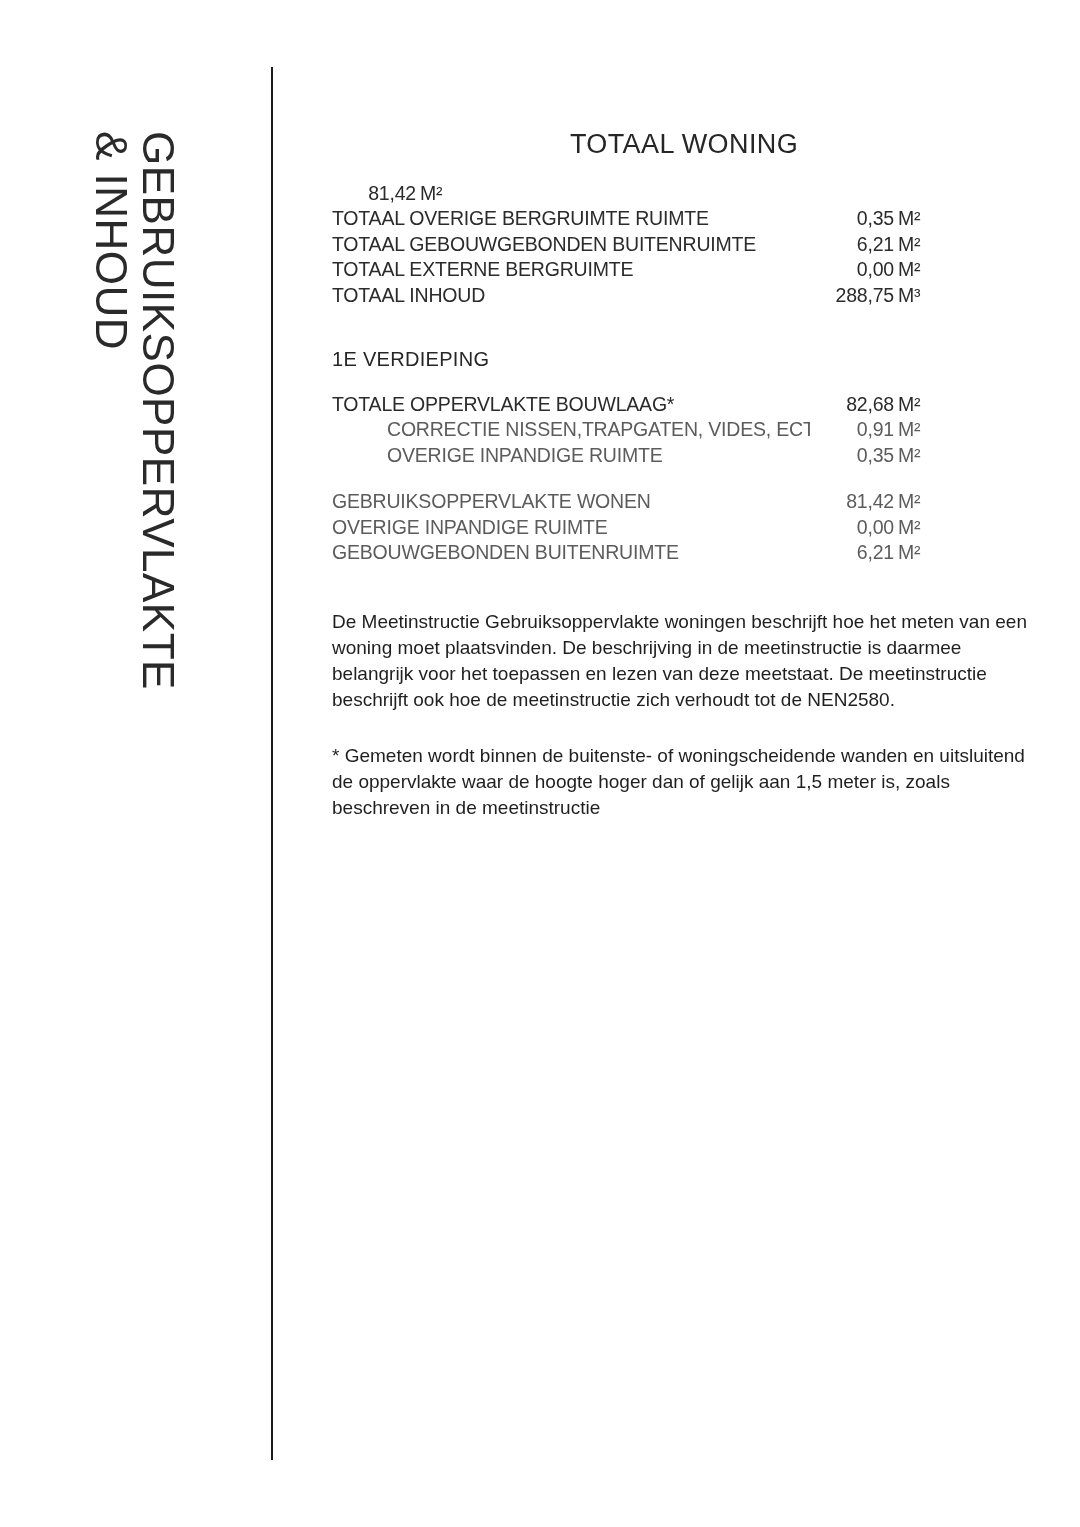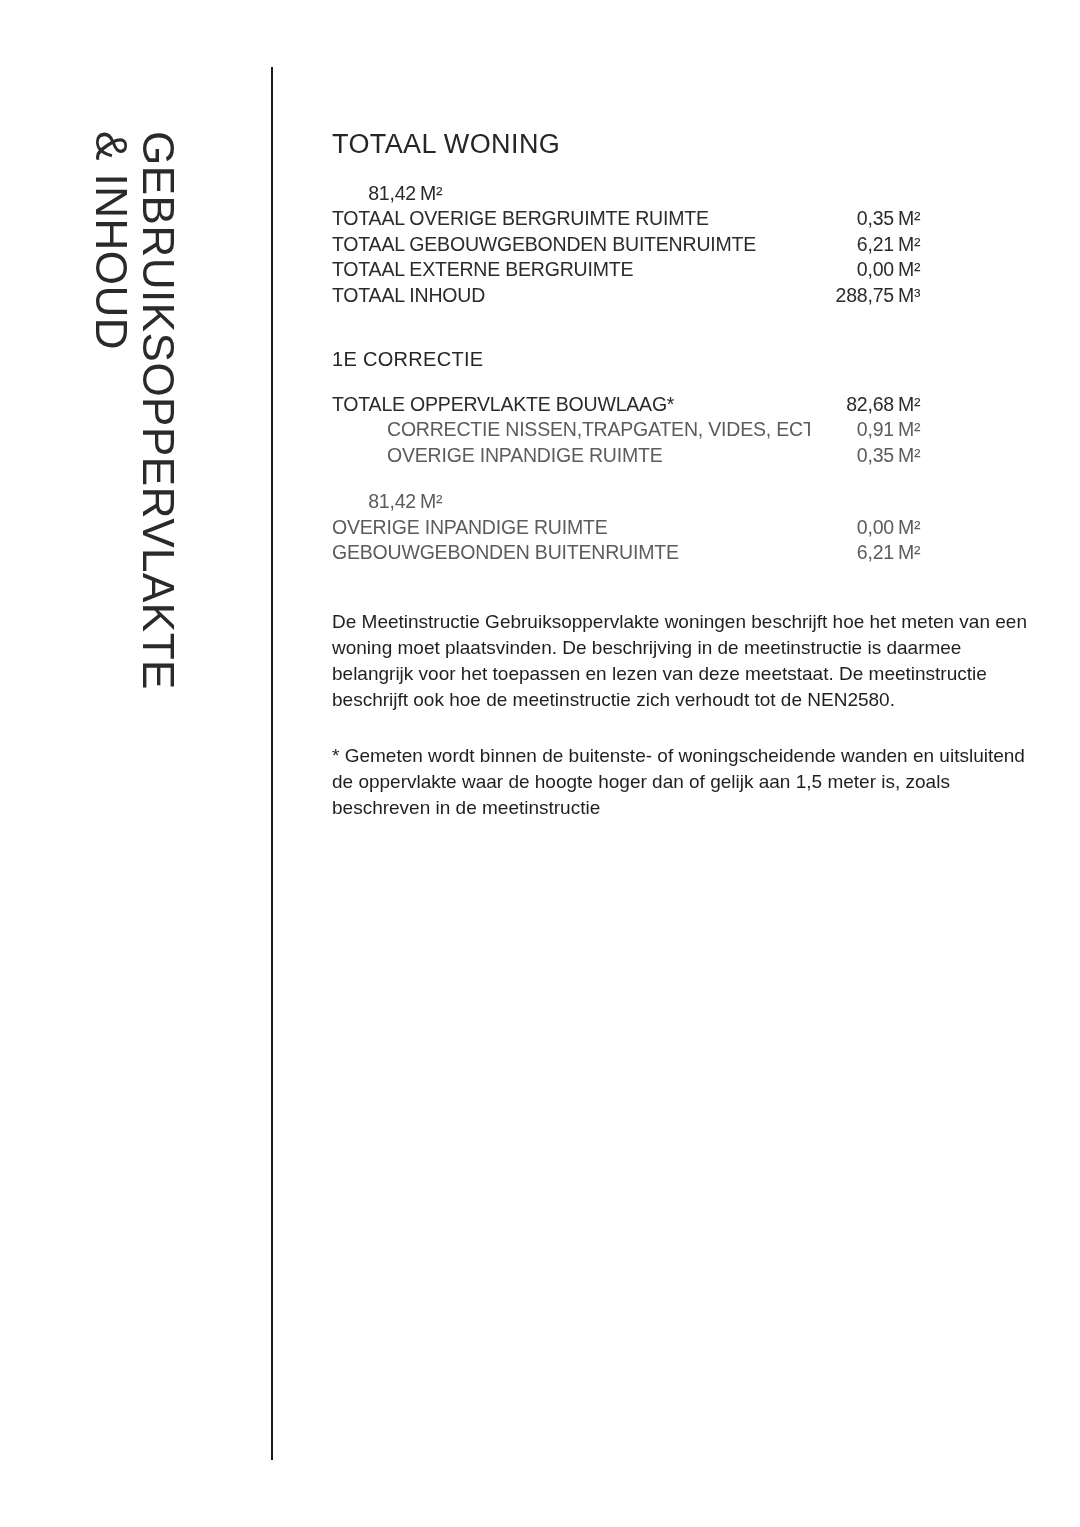--- a/index.html
+++ b/index.html
@@ -15,21 +15,21 @@
   }
   .vtitle span{display:block;}
 
   
   .rule{position:absolute;left:271px;top:67px;width:2px;height:1393px;background:#1b1b1b;}
 
   
   .content{position:absolute;left:332px;top:0;width:704px;color:#2b2b2b;}
 
   h1{margin:129px 0 0 0;font-size:27px;line-height:31px;font-weight:400;
-     letter-spacing:0.4px;color:#262626;}
+     letter-spacing:0.4px;color:#262626;text-align:center;}
   h2{margin:39px 0 0 0;font-size:20px;line-height:24px;font-weight:400;
      letter-spacing:0.3px;color:#262626;}
 
   .rows{margin-top:21px;width:600px;}
   .row{display:flex;align-items:baseline;font-size:19.5px;line-height:25.4px;
        letter-spacing:-0.2px;color:#5c5c5c;}
   .row.strong{color:#2b2b2b;}
   .row.indent .lbl{padding-left:55px;}
   .lbl{flex:1;white-space:nowrap;overflow:hidden;}
   .val{width:84px;text-align:right;flex-shrink:0;}
@@ -75,21 +75,21 @@
         <span class="val">0,00</span>
         <span class="unit">M²</span>
       </div>
       <div class="row strong">
         <span class="lbl">TOTAAL INHOUD</span>
         <span class="val">288,75</span>
         <span class="unit">M³</span>
       </div>
     </div>
 
-    <h2>1E CORRECTIE</h2>
+    <h2>1E VERDIEPING</h2>
 
     <div class="rows">
       <div class="row strong">
         <span class="lbl">TOTALE OPPERVLAKTE BOUWLAAG*</span>
         <span class="val">82,68</span>
         <span class="unit">M²</span>
       </div>
       <div class="row indent">
         <span class="lbl">CORRECTIE NISSEN,TRAPGATEN, VIDES, ECT **</span>
         <span class="val">0,91</span>
@@ -97,20 +97,21 @@
       </div>
       <div class="row indent">
         <span class="lbl">OVERIGE INPANDIGE RUIMTE</span>
         <span class="val">0,35</span>
         <span class="unit">M²</span>
       </div>
     </div>
 
     <div class="rows">
       <div class="row">
+        <span class="lbl">GEBRUIKSOPPERVLAKTE WONEN</span>
         <span class="val">81,42</span>
         <span class="unit">M²</span>
       </div>
       <div class="row">
         <span class="lbl">OVERIGE INPANDIGE RUIMTE</span>
         <span class="val">0,00</span>
         <span class="unit">M²</span>
       </div>
       <div class="row">
         <span class="lbl">GEBOUWGEBONDEN BUITENRUIMTE</span>

